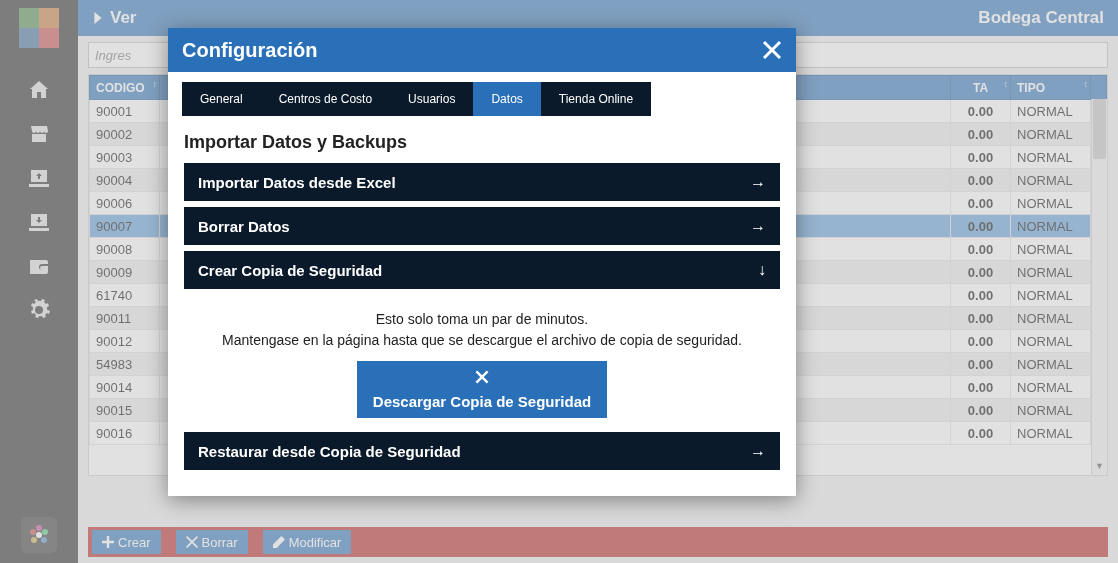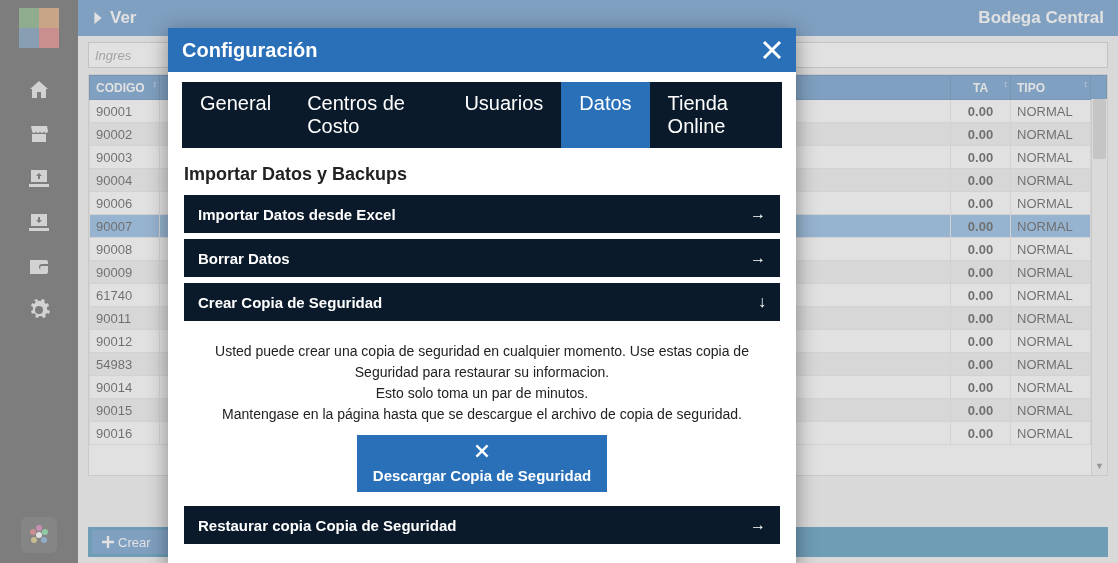--- a/index.html
+++ b/index.html
@@ -41,35 +41,35 @@
 .data-table td { border: 1px solid #ddd; padding: 2px 6px; font-size: 13px; height: 23px; white-space: nowrap; overflow: hidden; }
 .data-table td.num { text-align: center; font-weight: bold; }
 .data-table tr.sel td { background: #5a9ad8 !important; }
 .data-table tr.alt td { background: #e8e8e8; }
 .scrollbar-v { position: absolute; right: 0; top: 24px; width: 16px; bottom: 0; background: #f0f0f0; border-left: 1px solid #ccc; }
 .scroll-thumb { position: absolute; top: 0; left: 1px; right: 1px; height: 60px; background: #c0c0c0; border-radius: 2px; }
 .scroll-up, .scroll-down { position: absolute; left:0; right:0; height:14px; text-align:center; font-size:9px; color:#555; }
 .scroll-down { bottom:0; }
 
 
-.action-bar { position: absolute; bottom: 6px; left: 10px; right: 10px; background: #0369a1; height: 30px; display: flex; align-items: center; padding: 0 4px; gap: 0; }
+.action-bar { position: absolute; bottom: 6px; left: 10px; right: 10px; background: #b91c1c; height: 30px; display: flex; align-items: center; padding: 0 4px; gap: 15px; }
 .action-btn { background: #2970b8; color: #fff; border: none; height: 24px; padding: 0 10px; font-size: 13px; display: flex; align-items: center; gap: 4px; cursor: pointer; }
 .action-btn svg { width: 12px; height: 12px; fill: #fff; }
 
 
 .overlay { position: absolute; inset: 0; background: rgba(200,200,200,0.55); }
 
 
 .modal { position: absolute; left: 168px; top: 28px; width: 628px; background: #fff; box-shadow: 0 4px 20px rgba(0,0,0,0.4); }
 .modal-header { background: #2970b8; color: #fff; height: 44px; display: flex; align-items: center; justify-content: space-between; padding: 0 14px; }
 .modal-title { font-size: 20px; font-weight: bold; }
 .close-x { width: 20px; height: 20px; stroke: #fff; stroke-width: 3; cursor: pointer; }
 
 .modal-tabs { background: #fff; padding: 10px 14px 0 14px; display: flex; }
-.modal-tab { background: #0a1a2a; color: #fff; padding: 10px 18px; font-size: 20px; cursor: pointer; }
+.modal-tab { background: #0a1a2a; color: #fff; padding: 10px 18px; font-size: 12px; cursor: pointer; }
 .modal-tab.active { background: #2970b8; }
 
 .modal-body { padding: 10px 16px 20px 16px; }
 .section-title { font-size: 18px; font-weight: bold; color: #222; margin: 6px 0 10px 0; }
 
 .accordion-item { background: #0a1a2a; color: #fff; padding: 10px 14px; margin-bottom: 6px; display: flex; justify-content: space-between; align-items: center; font-weight: bold; font-size: 15px; cursor: pointer; }
 .accordion-arrow { font-size: 16px; }
 
 .panel-content { padding: 14px 20px; text-align: center; font-size: 14px; color: #222; line-height: 1.5; }
 .download-btn { background: #2970b8; color: #fff; border: none; padding: 8px 16px; font-size: 15px; font-weight: bold; display: inline-flex; align-items: center; gap: 8px; margin-top: 10px; cursor: pointer; flex-direction: column; }
@@ -318,30 +318,29 @@
       <span>Borrar Datos</span>
       <span class="accordion-arrow">→</span>
     </div>
 
     <div class="accordion-item">
       <span>Crear Copia de Seguridad</span>
       <span class="accordion-arrow">↓</span>
     </div>
 
     <div class="panel-content">
-      <div>Usted puede crear una copia de seguridad en cualquier momento. Use estas copia de Seguridad para restaurar su informacion.</div>
       <div>Esto solo toma un par de minutos.</div>
       <div>Mantengase en la página hasta que se descargue el archivo de copia de seguridad.</div>
       <button class="download-btn">
         <svg viewBox="0 0 20 20">
             <line x1="3" y1="3" x2="17" y2="17"></line>
             <line x1="17" y1="3" x2="3" y2="17"></line>
           </svg>
         <span>Descargar Copia de Seguridad</span>
       </button>
     </div>
 
     <div class="accordion-item">
-      <span>Restaurar copia Copia de Seguridad</span>
+      <span>Restaurar desde Copia de Seguridad</span>
       <span class="accordion-arrow">→</span>
     </div>
   </div>
 </div>
 
 </body></html>

